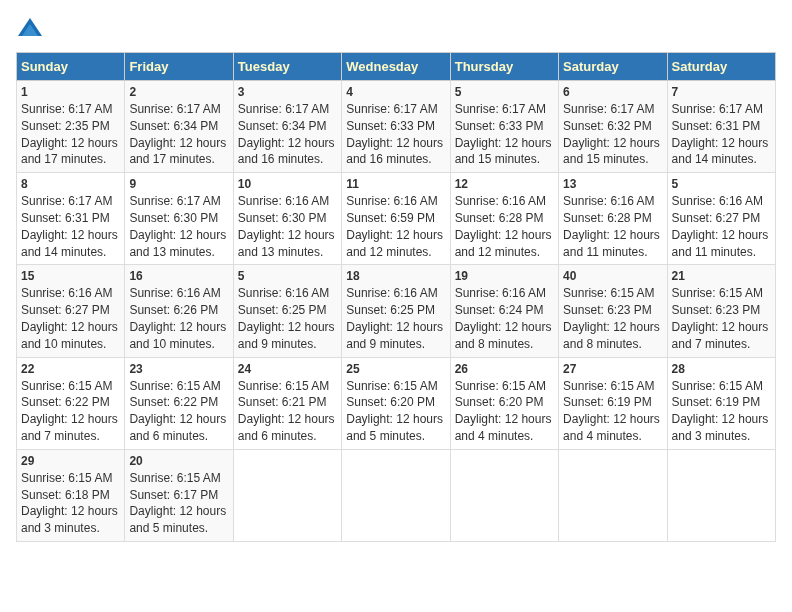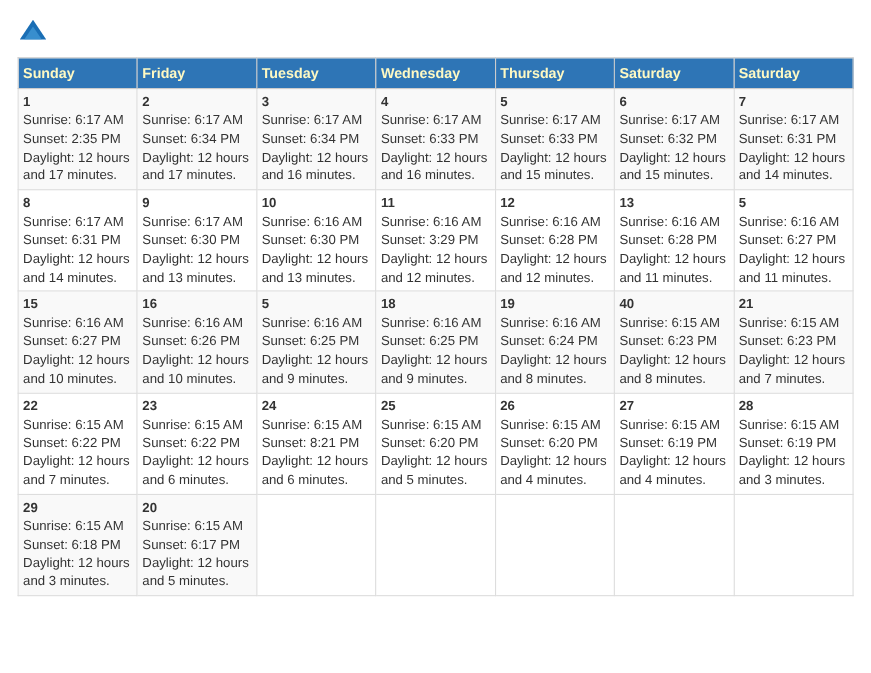--- a/index.html
+++ b/index.html
@@ -202,21 +202,21 @@
           <div class="day-info">
             <span>Sunrise: 6:16 AM</span><br>
             <span>Sunset: 6:30 PM</span><br>
             <span>Daylight: 12 hours and 13 minutes.</span>
           </div>
         </td>
         <td>
           <span class="day-num">11</span>
           <div class="day-info">
             <span>Sunrise: 6:16 AM</span><br>
-            <span>Sunset: 3:29 PM</span><br>
+            <span>Sunset: 6:59 PM</span><br>
             <span>Daylight: 12 hours and 12 minutes.</span>
           </div>
         </td>
         <td>
           <span class="day-num">12</span>
           <div class="day-info">
             <span>Sunrise: 6:16 AM</span><br>
             <span>Sunset: 6:28 PM</span><br>
             <span>Daylight: 12 hours and 12 minutes.</span>
           </div>
@@ -310,21 +310,21 @@
           <div class="day-info">
             <span>Sunrise: 6:15 AM</span><br>
             <span>Sunset: 6:22 PM</span><br>
             <span>Daylight: 12 hours and 6 minutes.</span>
           </div>
         </td>
         <td>
           <span class="day-num">24</span>
           <div class="day-info">
             <span>Sunrise: 6:15 AM</span><br>
-            <span>Sunset: 8:21 PM</span><br>
+            <span>Sunset: 6:21 PM</span><br>
             <span>Daylight: 12 hours and 6 minutes.</span>
           </div>
         </td>
         <td>
           <span class="day-num">25</span>
           <div class="day-info">
             <span>Sunrise: 6:15 AM</span><br>
             <span>Sunset: 6:20 PM</span><br>
             <span>Daylight: 12 hours and 5 minutes.</span>
           </div>

